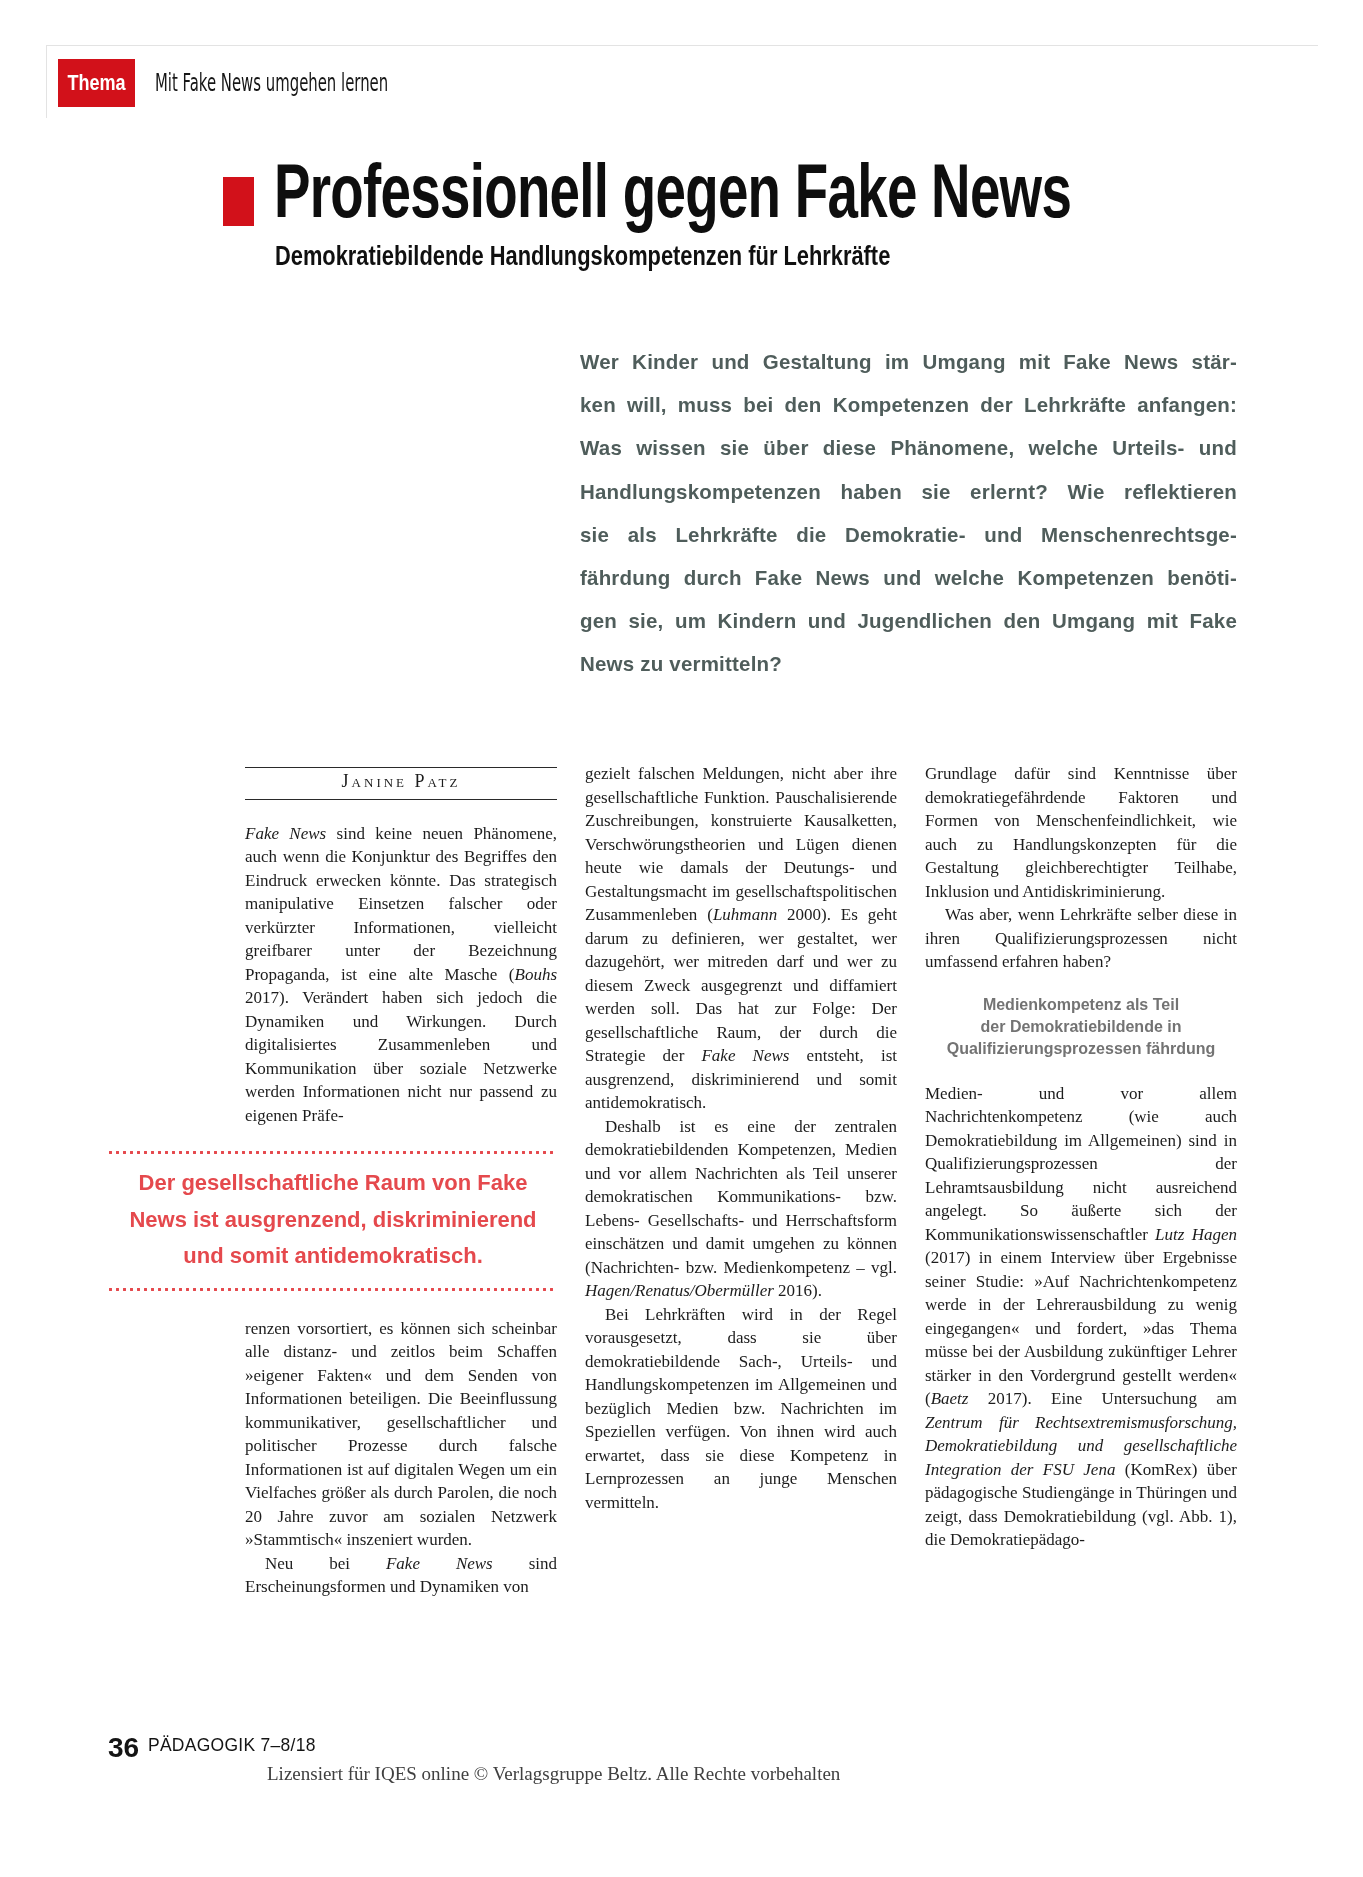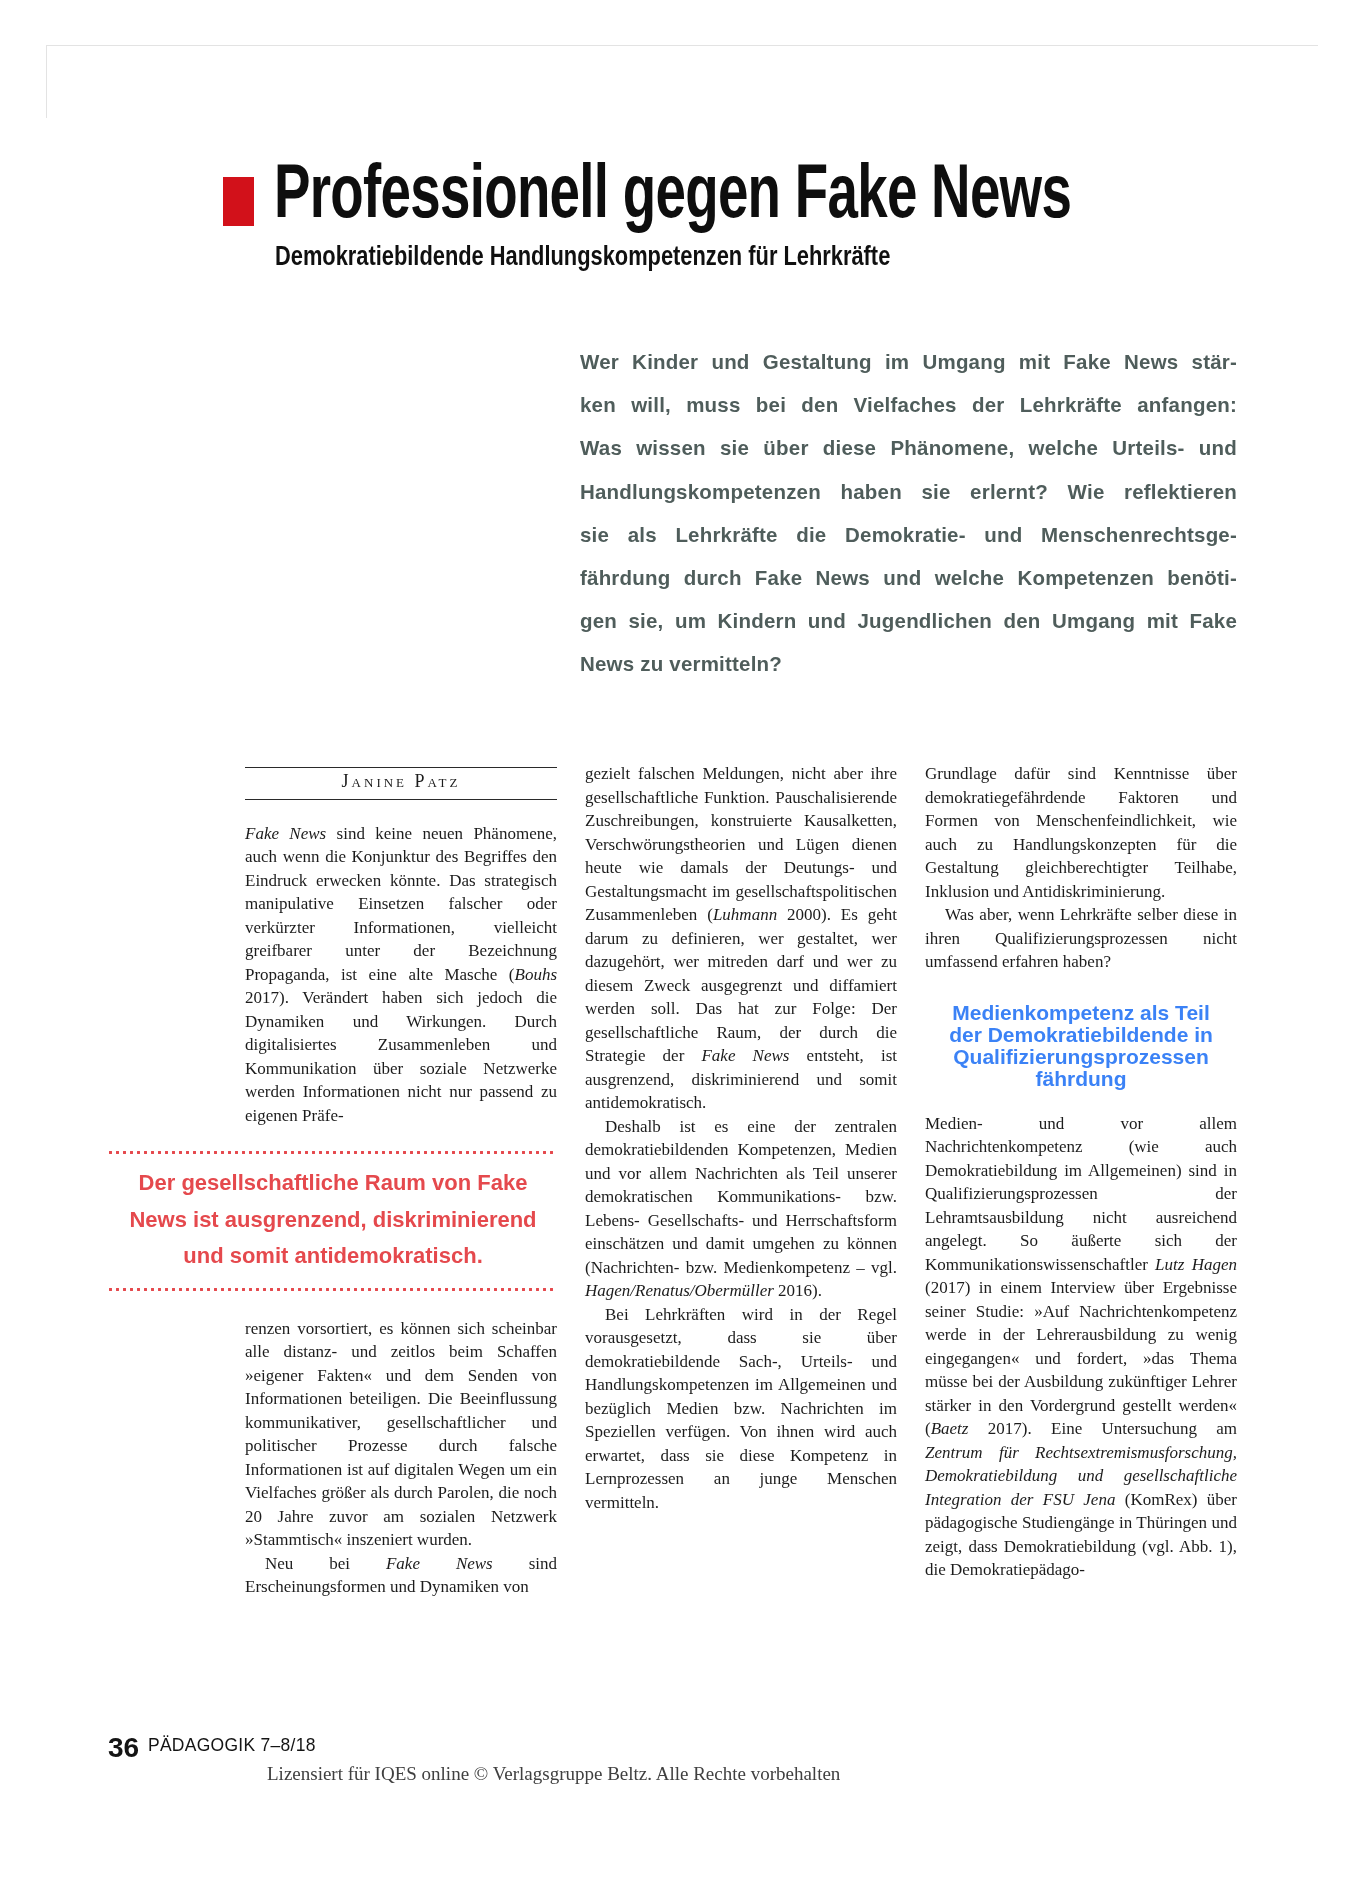--- a/index.html
+++ b/index.html
@@ -65,50 +65,56 @@
     background-image:radial-gradient(circle at 1.5px 1.5px,var(--quote-red,#e5494d) 1.4px,transparent 1.7px);
     background-size:7px 3px;background-repeat:repeat-x;
   }
   .pullquote-text{
     padding:11px 0 13px;font-family:"Liberation Sans",sans-serif;font-weight:bold;
     font-size:22px;line-height:36.5px;color:var(--quote-red,#e5494d);
   }
   .pullquote-text .line{text-align:center;text-align-last:center;text-indent:0;}
 
   .col-heading{
-    margin:28px 0 22px;font-family:"Liberation Sans",sans-serif;font-weight:bold;
-    font-size:21px;line-height:22px;color:#3b82f6;
+    margin:20px 0 22px;font-family:"Liberation Sans",sans-serif;font-weight:bold;
+    font-size:16px;line-height:22px;color:#737373;
   }
   .col-heading .line{text-align:center;text-align-last:center;}
 
   
   .folio{position:absolute;left:108px;top:1734px;display:flex;align-items:flex-start;font-family:"Liberation Sans",sans-serif;color:#141414;}
   .folio-number{font-size:28px;font-weight:bold;line-height:1;}
   .folio-mag{font-size:19px;margin-left:9px;letter-spacing:.3px;transform:scaleX(.92);transform-origin:0 100%;white-space:nowrap;}
   .license{
     position:absolute;left:267px;top:1763px;font-family:"Liberation Serif",serif;
     font-size:19px;color:#404040;white-space:nowrap;
   }
 </style>
 </head>
 <body>
 
 <div class="page">
 
   <div class="mark-h"></div>
   <div class="mark-v"></div>
 
+  <div class="kicker">
+    <div class="kicker-badge">
+      <span>Thema</span>
+    </div>
+    <div class="kicker-label">Mit Fake News umgehen lernen</div>
+  </div>
 
   <div class="title-square"></div>
   <h1 class="article-title">Professionell gegen Fake News</h1>
   <h2 class="article-subtitle">Demokratiebildende Handlungskompetenzen für Lehrkräfte</h2>
 
   <div class="lead">
     <div class="line">Wer Kinder und Gestaltung im Umgang mit Fake News stär-</div>
-    <div class="line">ken will, muss bei den Vielfaches der Lehrkräfte anfangen:</div>
+    <div class="line">ken will, muss bei den Kompetenzen der Lehrkräfte anfangen:</div>
     <div class="line">Was wissen sie über diese Phänomene, welche Urteils- und</div>
     <div class="line">Handlungskompetenzen haben sie erlernt? Wie reflektieren</div>
     <div class="line">sie als Lehrkräfte die Demokratie- und Menschenrechtsge-</div>
     <div class="line">fährdung durch Fake News und welche Kompetenzen benöti-</div>
     <div class="line">gen sie, um Kindern und Jugendlichen den Umgang mit Fake</div>
     <div class="line">News zu vermitteln?</div>
   </div>
 
   <div class="columns">
 

